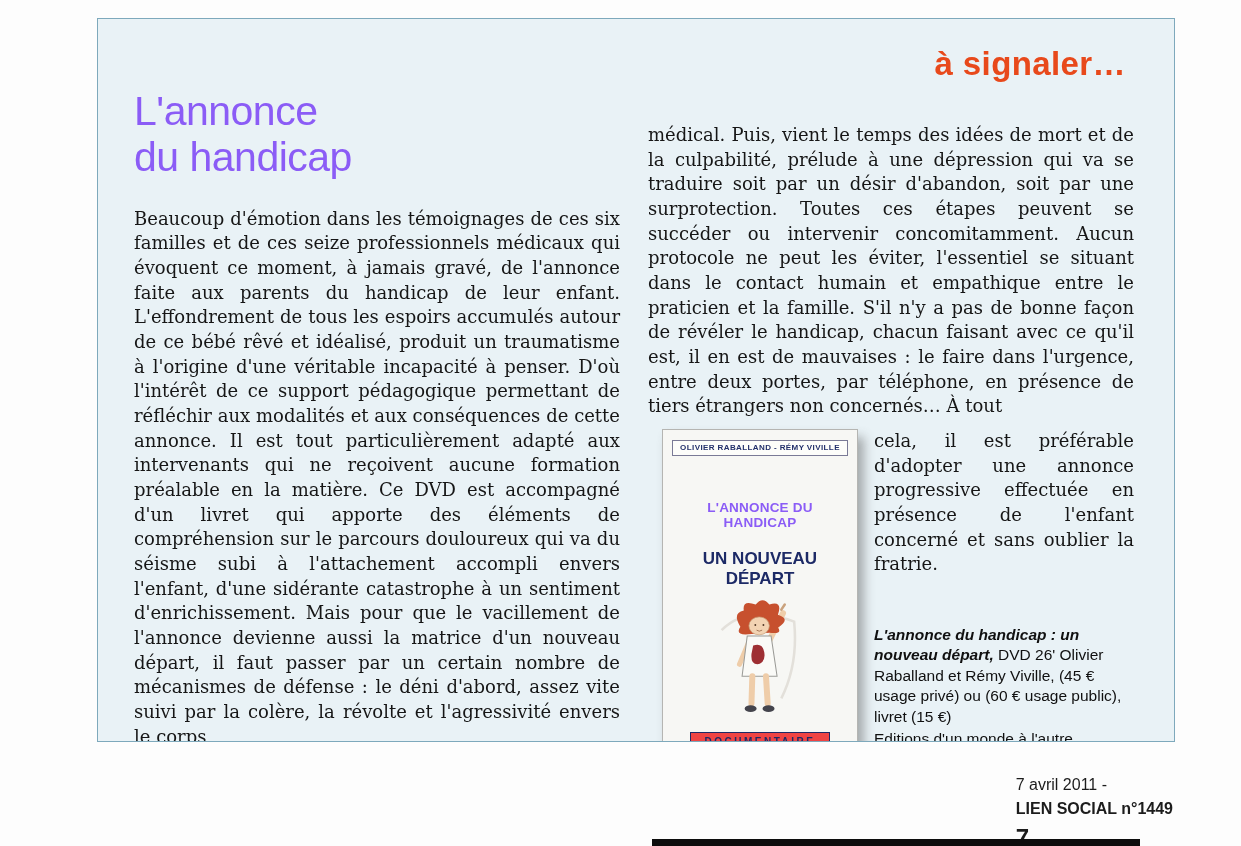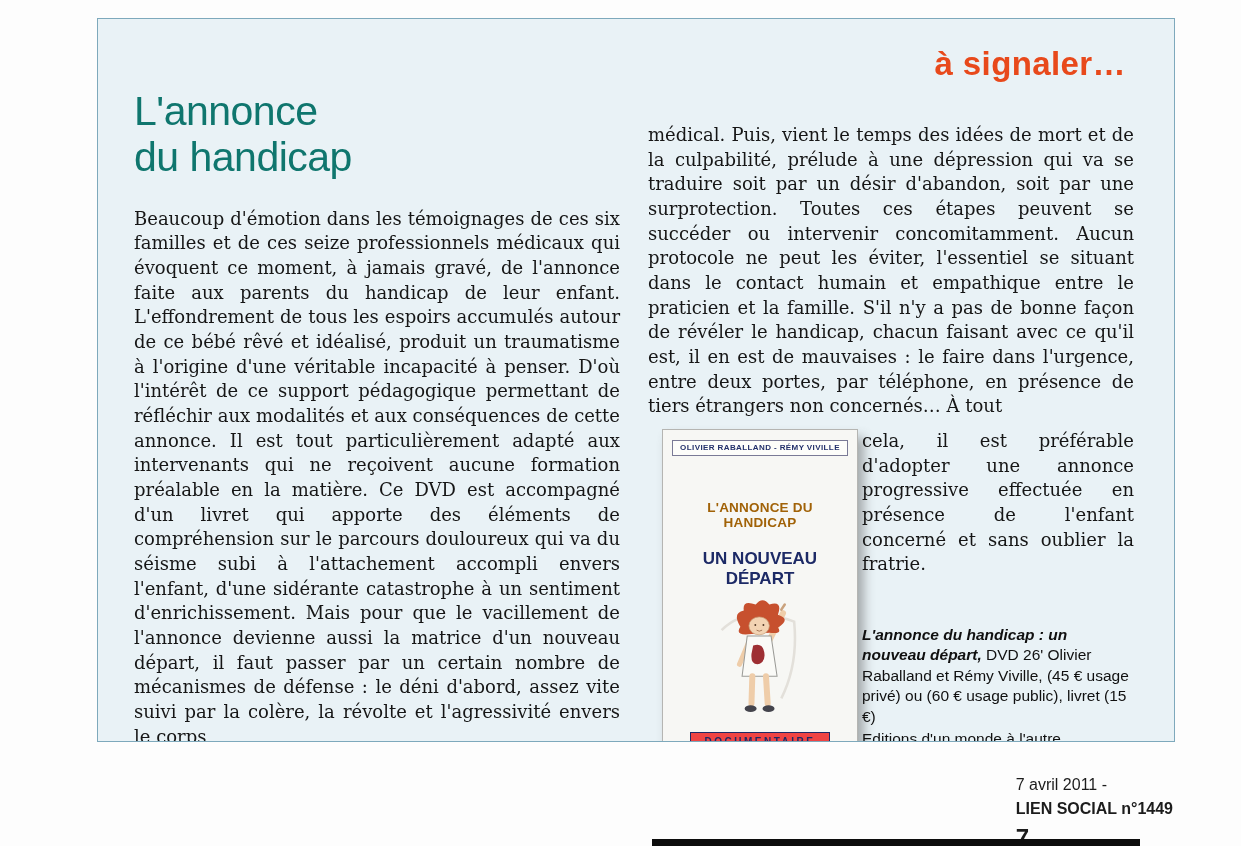--- a/index.html
+++ b/index.html
@@ -31,49 +31,49 @@
   .columns { display:flex; gap:28px; margin-top:44px; }
   .col { width:50%; box-sizing:border-box; }
   .col.right { padding-top:34px; }
 
   .title {
     margin:0 0 26px 0;
     font-family:"Liberation Sans", sans-serif;
     font-weight:500;
     font-size:41px; line-height:1.12;
     letter-spacing:-0.5px;
-    color:#0f766e;
+    color:#8b5cf6;
   }
 
   .body {
     margin:0;
     font-family:"DejaVu Serif", serif;
     font-size:18px; line-height:1.37;
     color:#161616;
     text-align:justify;
   }
 
-  .media-row { display:flex; gap:4px; margin-top:10px; align-items:flex-start;padding-left:14px; }
+  .media-row { display:flex; gap:16px; margin-top:10px; align-items:flex-start;padding-left:14px; }
 
   .dvd {
     width:196px; flex-shrink:0;
     box-sizing:border-box;
     background:#f7f7f4;
     border:1px solid #b5b5b2;
     box-shadow:6px 8px 10px rgba(80,80,80,0.45);
     padding:10px 9px 8px 9px;
     text-align:center;
   }
   .dvd-authors {
     font-size:8px; font-weight:bold; color:#23306b;
     text-transform:uppercase; letter-spacing:0.4px;
     border:1px solid #7a7a96; background:#fdfdfa;
     padding:2.5px 0; margin-bottom:7px;
   }
-  .dvd-title { font-size:13.5px; font-weight:bold; color:#a16207; letter-spacing:0.2px;margin-top:44px; }
+  .dvd-title { font-size:13.5px; font-weight:bold; color:#8b5cf6; letter-spacing:0.2px;margin-top:44px; }
   .dvd-subtitle { font-size:17px; font-weight:bold; color:#1d2a66; margin-top:19px; }
   .dvd-art { height:128px; margin:7px auto 6px auto; display:flex; justify-content:center; align-items:center; }
   .dvd-genre {
     display:inline-block;
     border:1px solid #1d2a66; color:#1d2a66; background:#ef4444;
     font-size:10px; font-weight:bold; letter-spacing:2.5px;
     padding:3px 14px; margin-top:2px;
   }
   .dvd-publisher {
     text-align:left; margin-top:8px;

